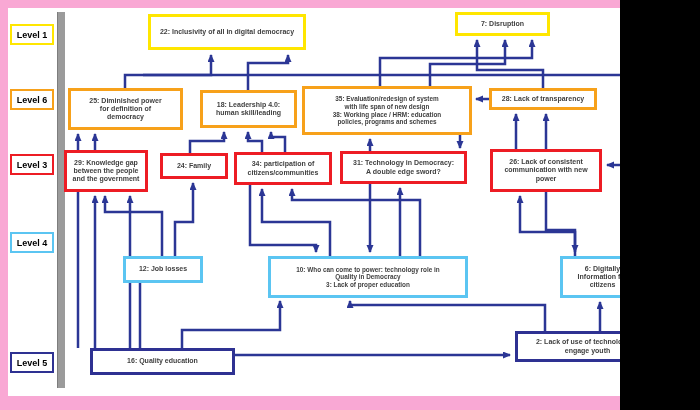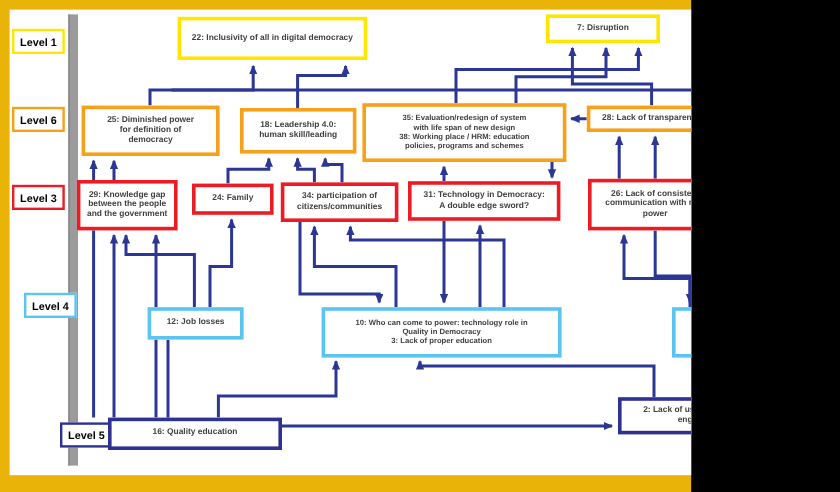--- a/index.html
+++ b/index.html
@@ -1,28 +1,28 @@
 <!DOCTYPE html>
 <html><head>
 <meta charset="utf-8">
 <style>
   html,body{margin:0;padding:0;background:#000;}
-  .stage{position:relative;width:576px;height:410px;background:#eab308;overflow:hidden;
+  .stage{position:relative;width:620px;height:410px;background:#f9a8d4;overflow:hidden;
          font-family:"Liberation Sans",sans-serif;}
   .canvas{position:absolute;left:8px;top:8px;width:684px;height:388px;background:#ffffff;}
   .levelbar{position:absolute;left:57px;top:12px;width:7px;height:376px;background:#9b9b9b;
             border-left:1px solid #7d7d7d;}
   svg.connectors{position:absolute;left:0;top:0;width:700px;height:410px;pointer-events:none;}
   .lvl{position:absolute;left:10px;width:40px;height:17px;background:#fff;display:flex;
        align-items:center;justify-content:center;font-size:9px;font-weight:bold;color:#000;}
   .lvl1{border:2px solid #ffe600;top:24px;}
   .lvl2{border:2px solid #f7a11a;top:89px;}
   .lvl3{border:2px solid #ed1c24;top:154px;}
-  .lvl4{border:2px solid #5bc5f2;top:244px;margin-left:10px;}
-  .lvl5{border:2px solid #2e3192;top:352px;margin-left:40px;}
+  .lvl4{border:2px solid #5bc5f2;top:232px;}
+  .lvl5{border:2px solid #2e3192;top:352px;}
   .node{position:absolute;background:#fff;display:flex;flex-direction:column;align-items:center;
         justify-content:center;text-align:center;color:#3f3f3f;font-weight:bold;font-size:7px;
         line-height:1.18;padding:1px 2px;box-sizing:border-box;}
   .yellow{border:3px solid #ffe600;}
   .orange{border:3px solid #f7a11a;}
   .red{border:3px solid #ed1c24;}
   .cyan{border:3px solid #5bc5f2;}
   .navy{border:3px solid #2e3192;}
   .small{font-size:6.4px;}
   

